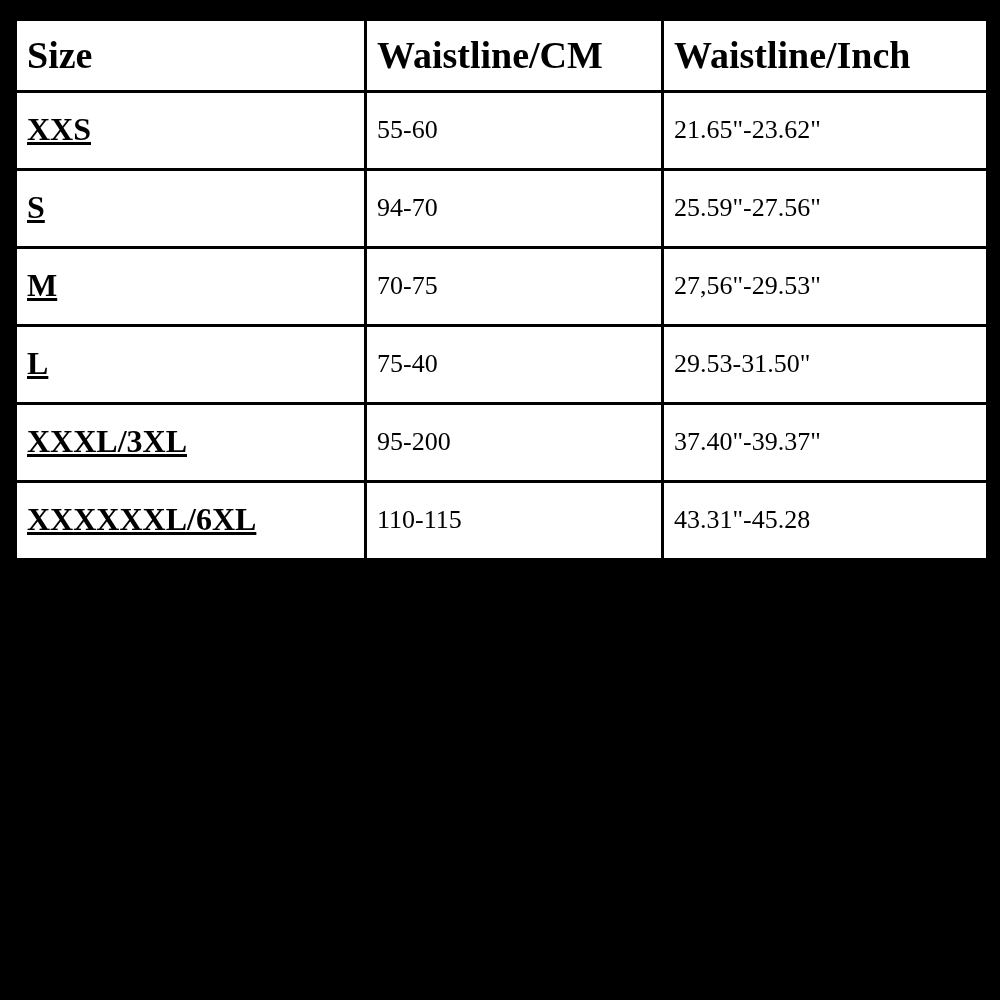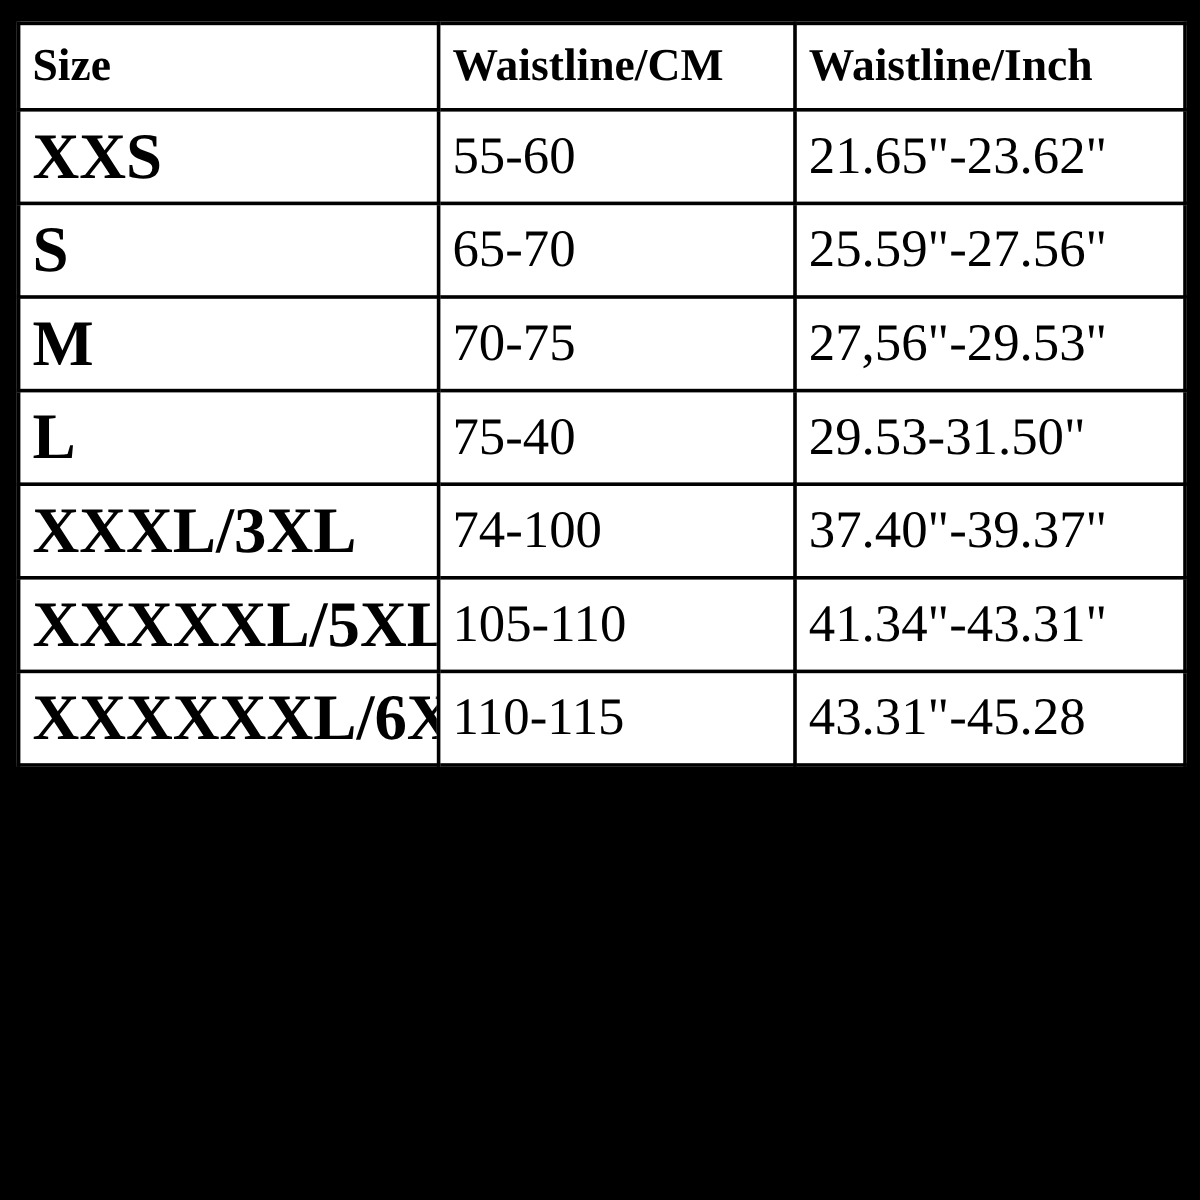--- a/index.html
+++ b/index.html
@@ -47,26 +47,27 @@
 
   table.size-table th {
     font-weight: bold;
     font-size: 38px;
     letter-spacing: 0px;
     height: 72px;
   }
 
   table.size-table td.size-cell {
     font-weight: bold;
-    font-size: 54px;
+    font-size: 32px;
+    text-decoration: underline;
   }
 
   table.size-table td.val-cell {
     font-weight: normal;
-    font-size: 44px;
+    font-size: 26px;
   }
 
   
   table.size-table {
     border: 3px solid #000000;
   }
 </style>
 </head>
 <body>
 
@@ -85,42 +86,37 @@
       </tr>
     </thead>
     <tbody>
       <tr>
         <td class="size-cell">XXS</td>
         <td class="val-cell">55-60</td>
         <td class="val-cell">21.65"-23.62"</td>
       </tr>
       <tr>
         <td class="size-cell">S</td>
-        <td class="val-cell">65-70</td>
+        <td class="val-cell">94-70</td>
         <td class="val-cell">25.59"-27.56"</td>
       </tr>
       <tr>
         <td class="size-cell">M</td>
         <td class="val-cell">70-75</td>
         <td class="val-cell">27,56"-29.53"</td>
       </tr>
       <tr>
         <td class="size-cell">L</td>
         <td class="val-cell">75-40</td>
         <td class="val-cell">29.53-31.50"</td>
       </tr>
       <tr>
         <td class="size-cell">XXXL/3XL</td>
-        <td class="val-cell">74-100</td>
+        <td class="val-cell">95-200</td>
         <td class="val-cell">37.40"-39.37"</td>
-      </tr>
-      <tr>
-        <td class="size-cell">XXXXXL/5XL</td>
-        <td class="val-cell">105-110</td>
-        <td class="val-cell">41.34"-43.31"</td>
       </tr>
       <tr>
         <td class="size-cell">XXXXXXL/6XL</td>
         <td class="val-cell">110-115</td>
         <td class="val-cell">43.31"-45.28</td>
       </tr>
     </tbody>
   </table>
 </div>
 

